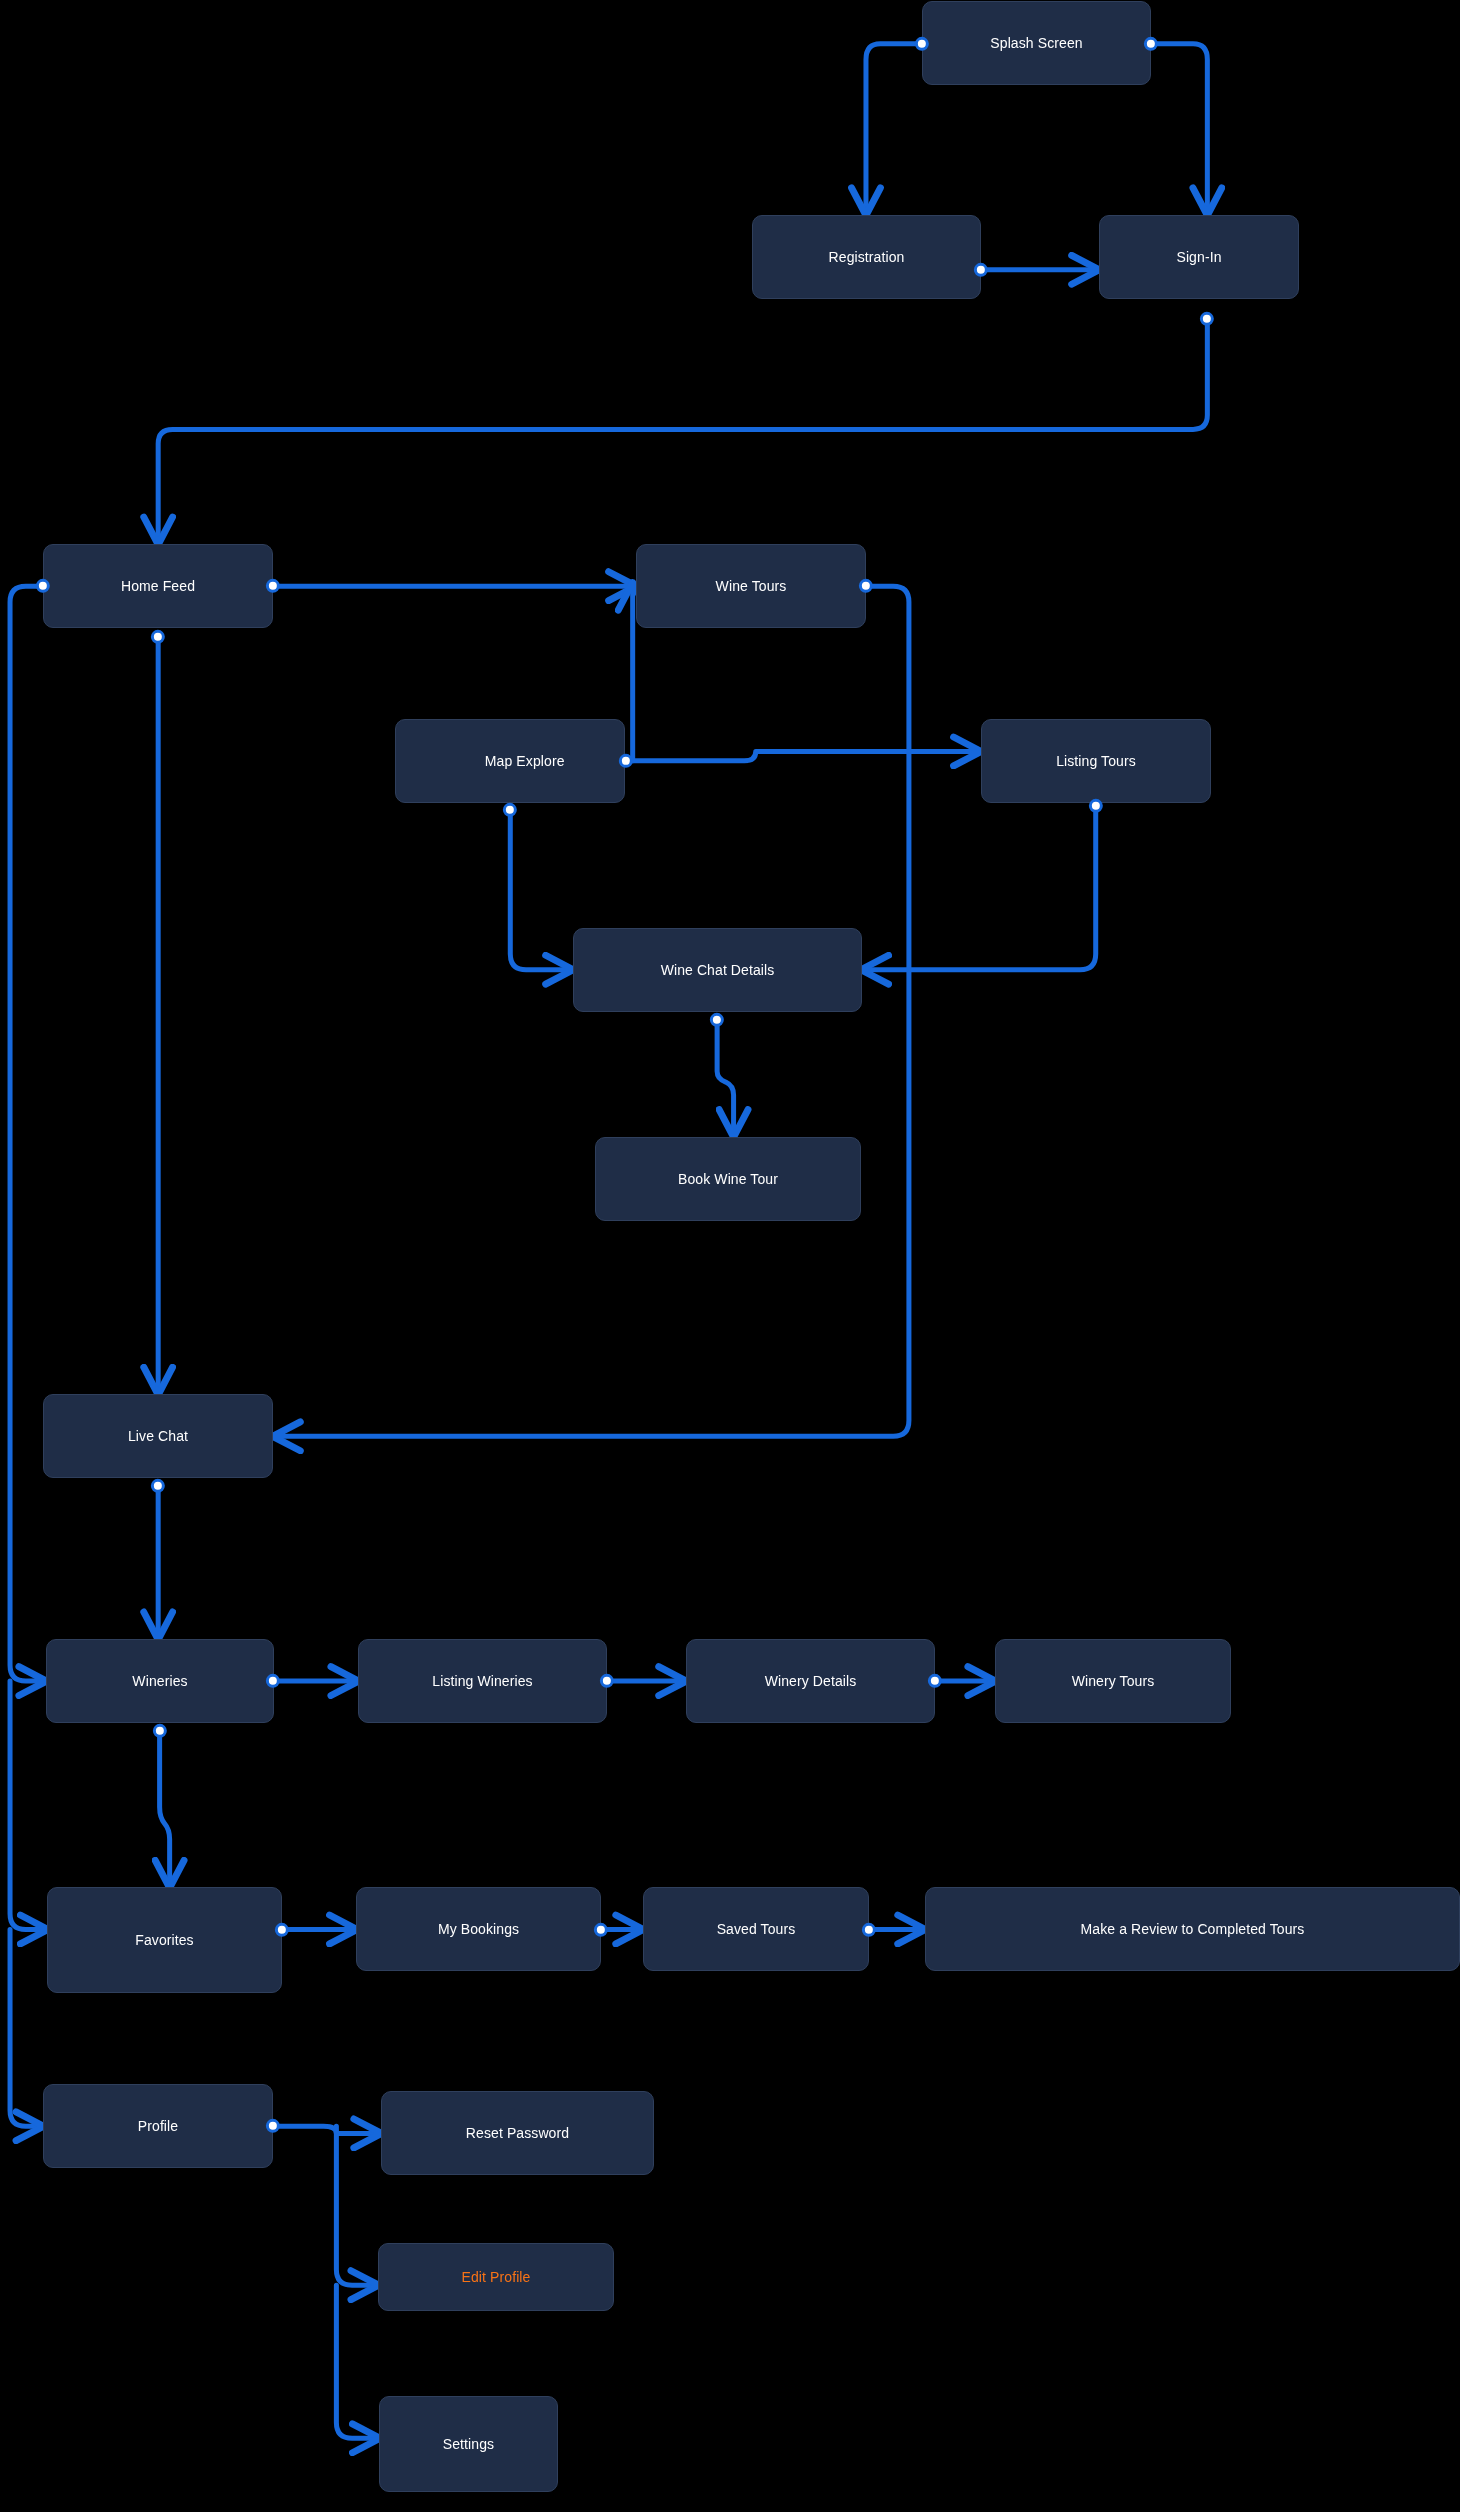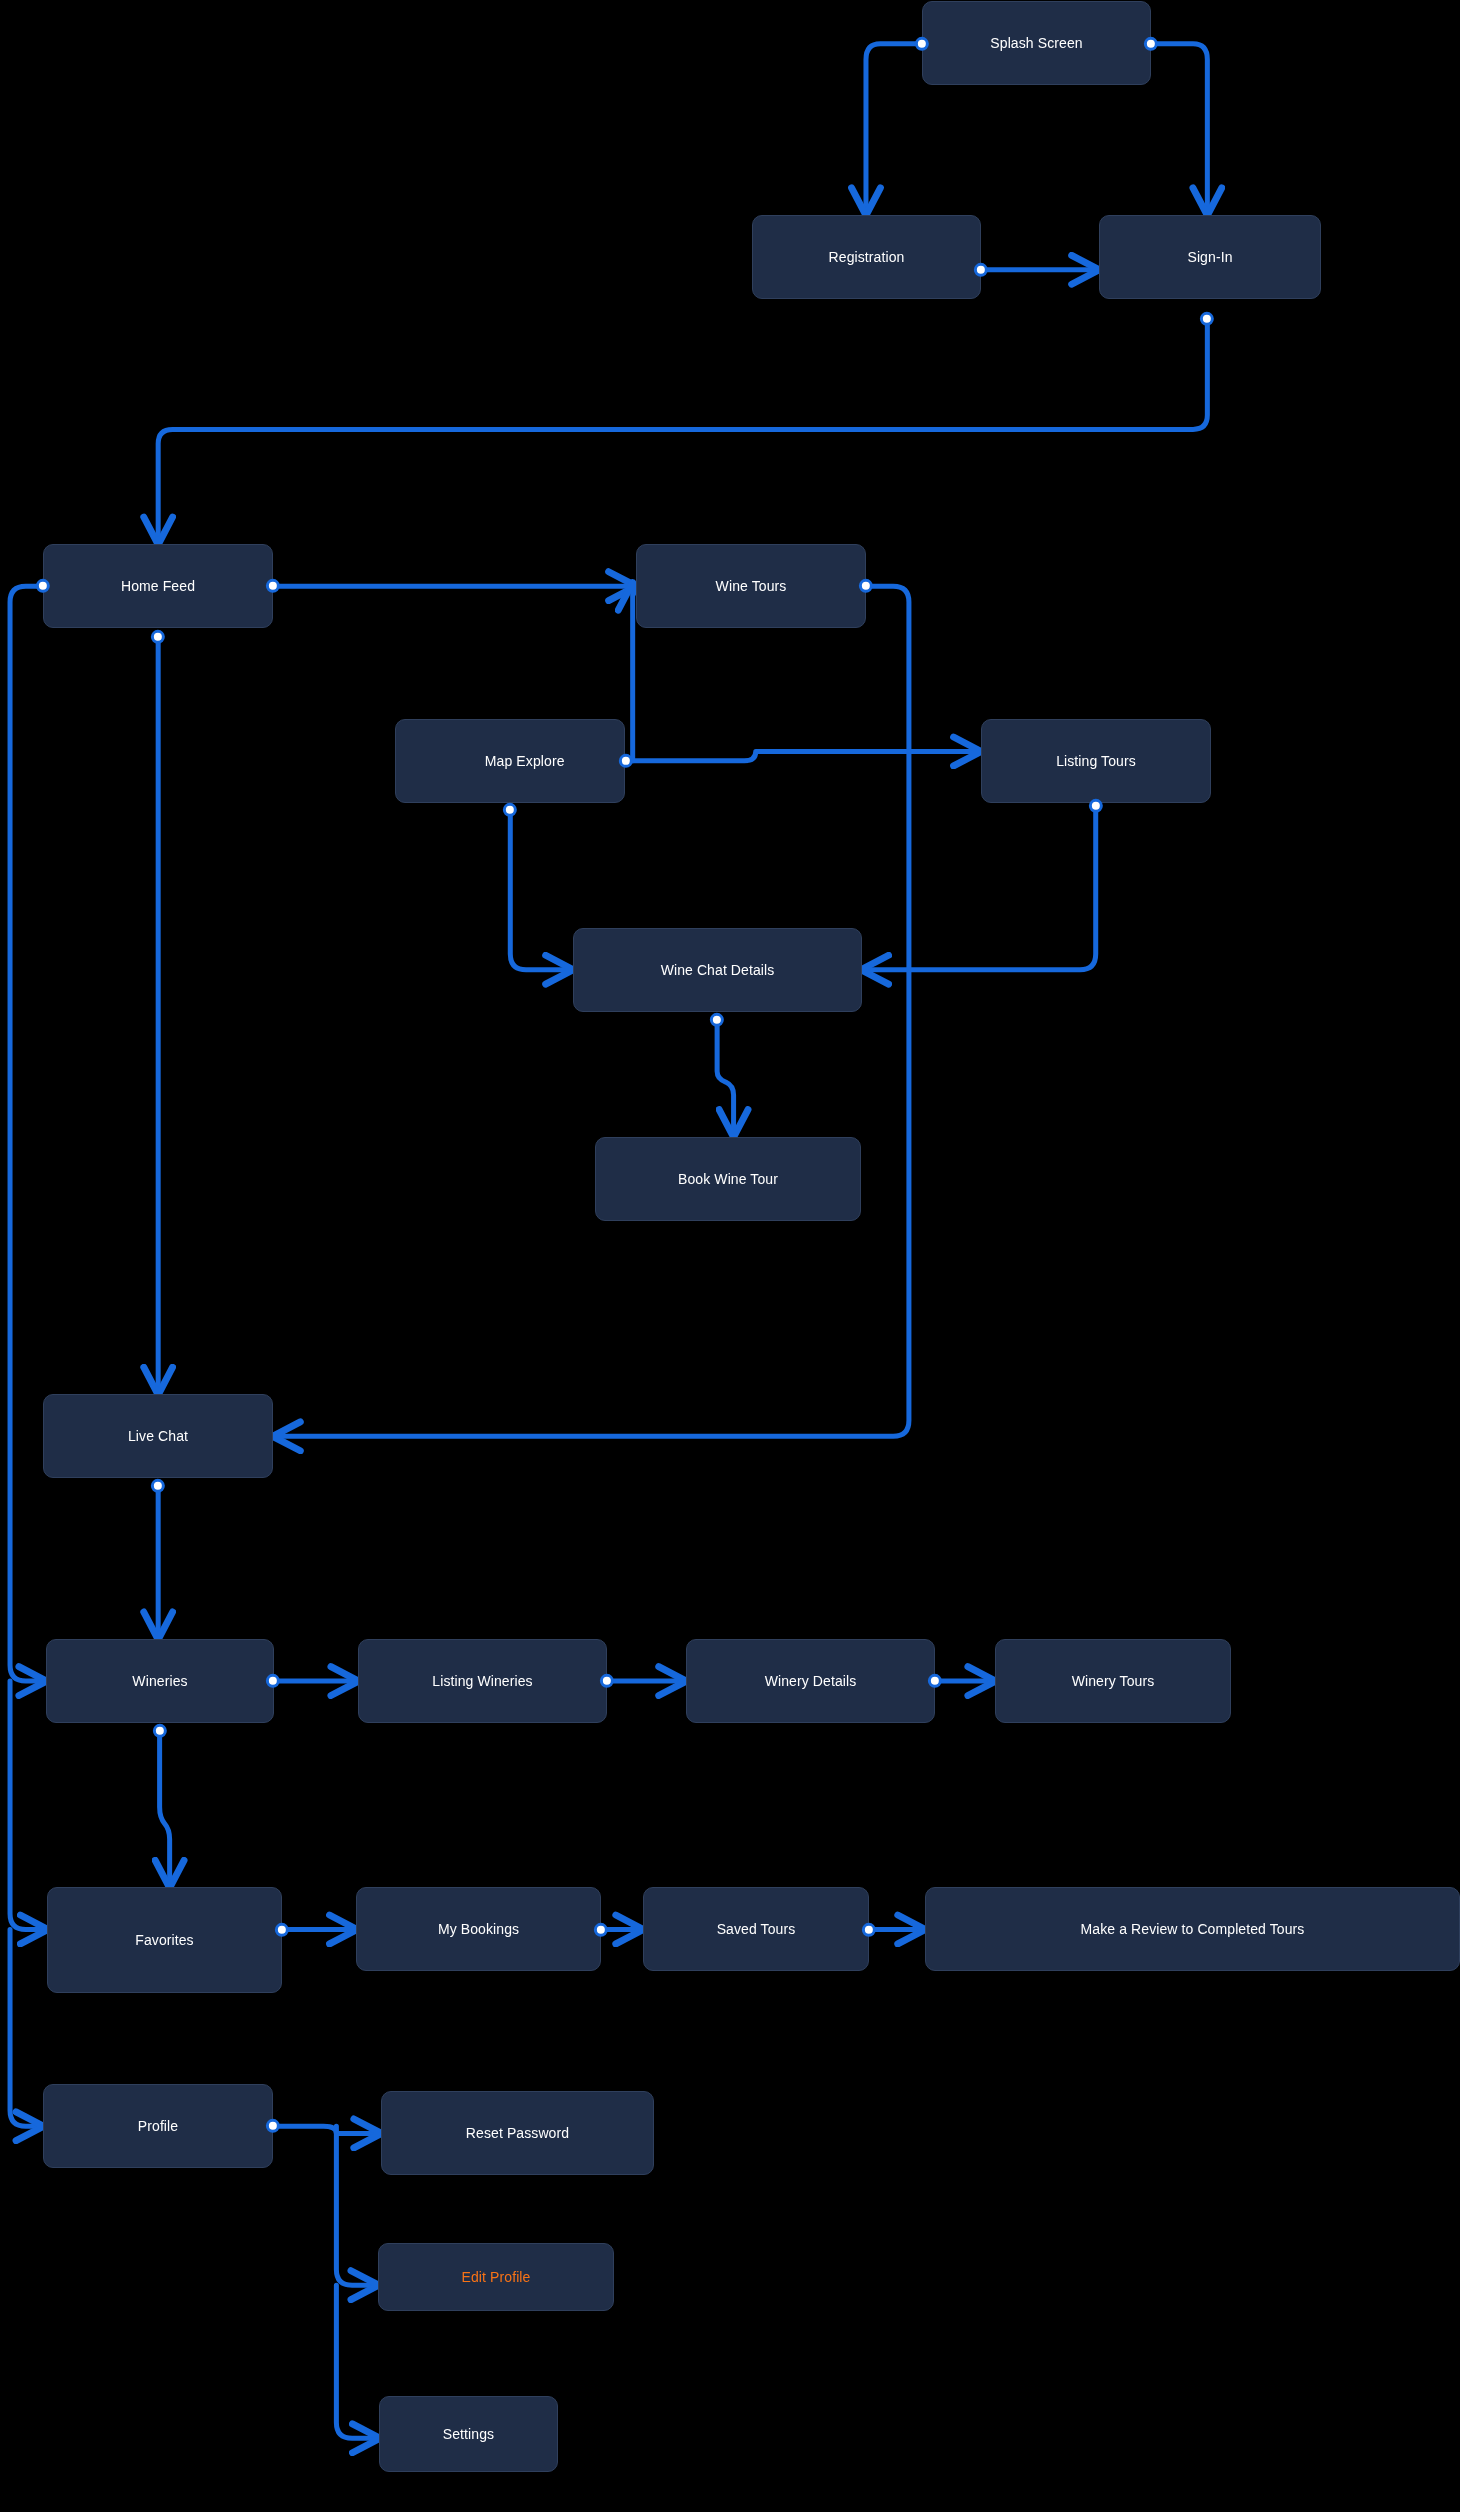--- a/index.html
+++ b/index.html
@@ -75,21 +75,21 @@
     </g>
   </svg>
 
   <div id="nodes">
       <div class="node" style="left: 922px; top: 1.4px; width: 229px; height: 84px; background: rgb(31, 45, 71); border-color: rgb(47, 63, 92); color: rgb(255, 255, 255);">
         <span>Splash Screen</span>
       </div>
       <div class="node" style="left: 752px; top: 215px; width: 229px; height: 84px; background: rgb(31, 45, 71); border-color: rgb(47, 63, 92); color: rgb(255, 255, 255);">
         <span>Registration</span>
       </div>
-      <div class="node" style="left: 1099px; top: 215px; width: 222px; height: 84px; background: rgb(31, 45, 71); border-color: rgb(47, 63, 92); color: rgb(255, 255, 255);">
+      <div class="node" style="left: 1099px; top: 215px; width: 200px; height: 84px; background: rgb(31, 45, 71); border-color: rgb(47, 63, 92); color: rgb(255, 255, 255);">
         <span>Sign-In</span>
       </div>
       <div class="node" style="left: 43px; top: 544px; width: 230px; height: 84px; background: rgb(31, 45, 71); border-color: rgb(47, 63, 92); color: rgb(255, 255, 255);">
         <span>Home Feed</span>
       </div>
       <div class="node" style="left: 636px; top: 544px; width: 230px; height: 84px; background: rgb(31, 45, 71); border-color: rgb(47, 63, 92); color: rgb(255, 255, 255);">
         <span>Wine Tours</span>
       </div>
       <div class="node" style="left: 395px; top: 719px; width: 230px; height: 84px; background: rgb(31, 45, 71); border-color: rgb(47, 63, 92); color: rgb(255, 255, 255); padding-left: 48px;">
         <span>Map Explore</span>
@@ -132,21 +132,21 @@
       </div>
       <div class="node" style="left: 43px; top: 2084px; width: 230px; height: 84px; background: rgb(31, 45, 71); border-color: rgb(47, 63, 92); color: rgb(255, 255, 255);">
         <span>Profile</span>
       </div>
       <div class="node" style="left: 381px; top: 2091px; width: 273px; height: 84px; background: rgb(31, 45, 71); border-color: rgb(47, 63, 92); color: rgb(255, 255, 255);">
         <span>Reset Password</span>
       </div>
       <div class="node" style="left: 378px; top: 2243px; width: 236px; height: 68px; background: rgb(31, 45, 71); border-color: rgb(47, 63, 92); color: #f97316;">
         <span>Edit Profile</span>
       </div>
-      <div class="node" style="left: 379px; top: 2396px; width: 179px; height: 76px; background: rgb(31, 45, 71); border-color: rgb(47, 63, 92); color: rgb(255, 255, 255);">
+      <div class="node" style="left: 379px; top: 2396px; width: 179px; height: 96px; background: rgb(31, 45, 71); border-color: rgb(47, 63, 92); color: rgb(255, 255, 255);">
         <span>Settings</span>
       </div>
     </div>
   <div id="ports">
       <div class="port" style="left: 922px; top: 44px; background: rgb(255, 255, 255); border-color: rgb(22, 104, 220);"></div>
       <div class="port" style="left: 1151px; top: 44px; background: rgb(255, 255, 255); border-color: rgb(22, 104, 220);"></div>
       <div class="port" style="left: 981px; top: 270px; background: rgb(255, 255, 255); border-color: rgb(22, 104, 220);"></div>
       <div class="port" style="left: 1207px; top: 319px; background: rgb(255, 255, 255); border-color: rgb(22, 104, 220);"></div>
       <div class="port" style="left: 43px; top: 586px; background: rgb(255, 255, 255); border-color: rgb(22, 104, 220);"></div>
       <div class="port" style="left: 273px; top: 586px; background: rgb(255, 255, 255); border-color: rgb(22, 104, 220);"></div>

